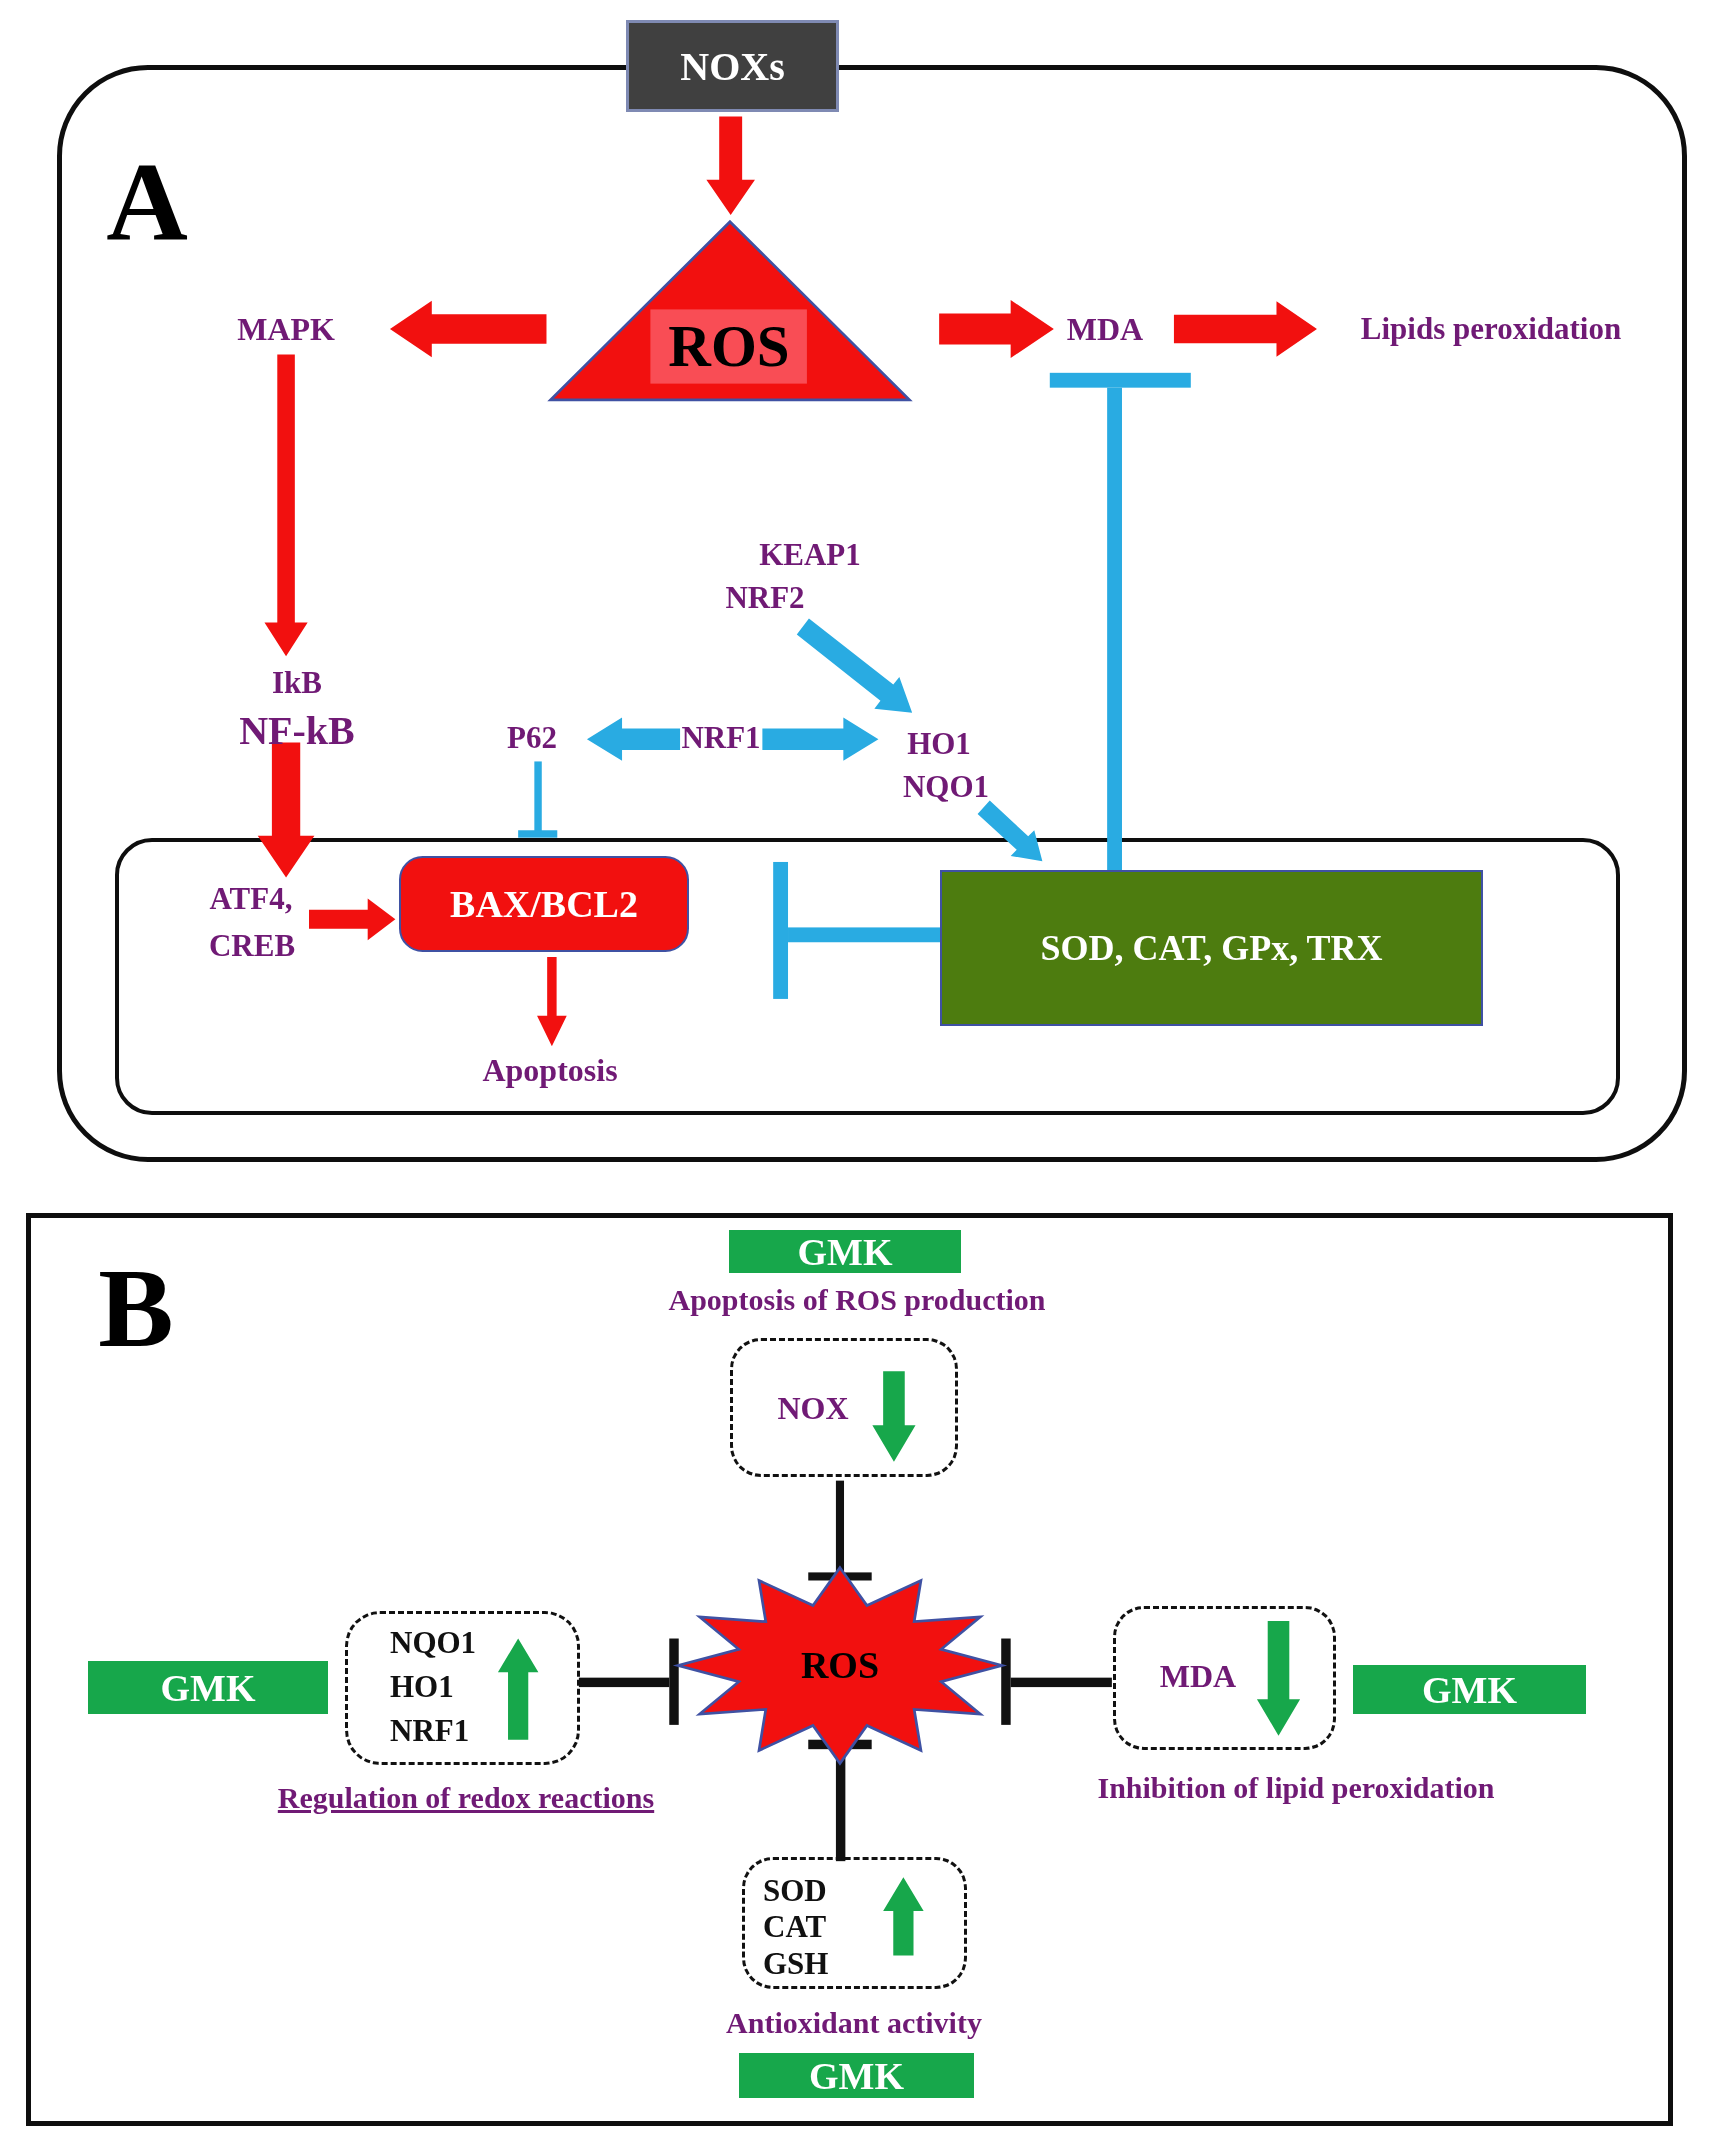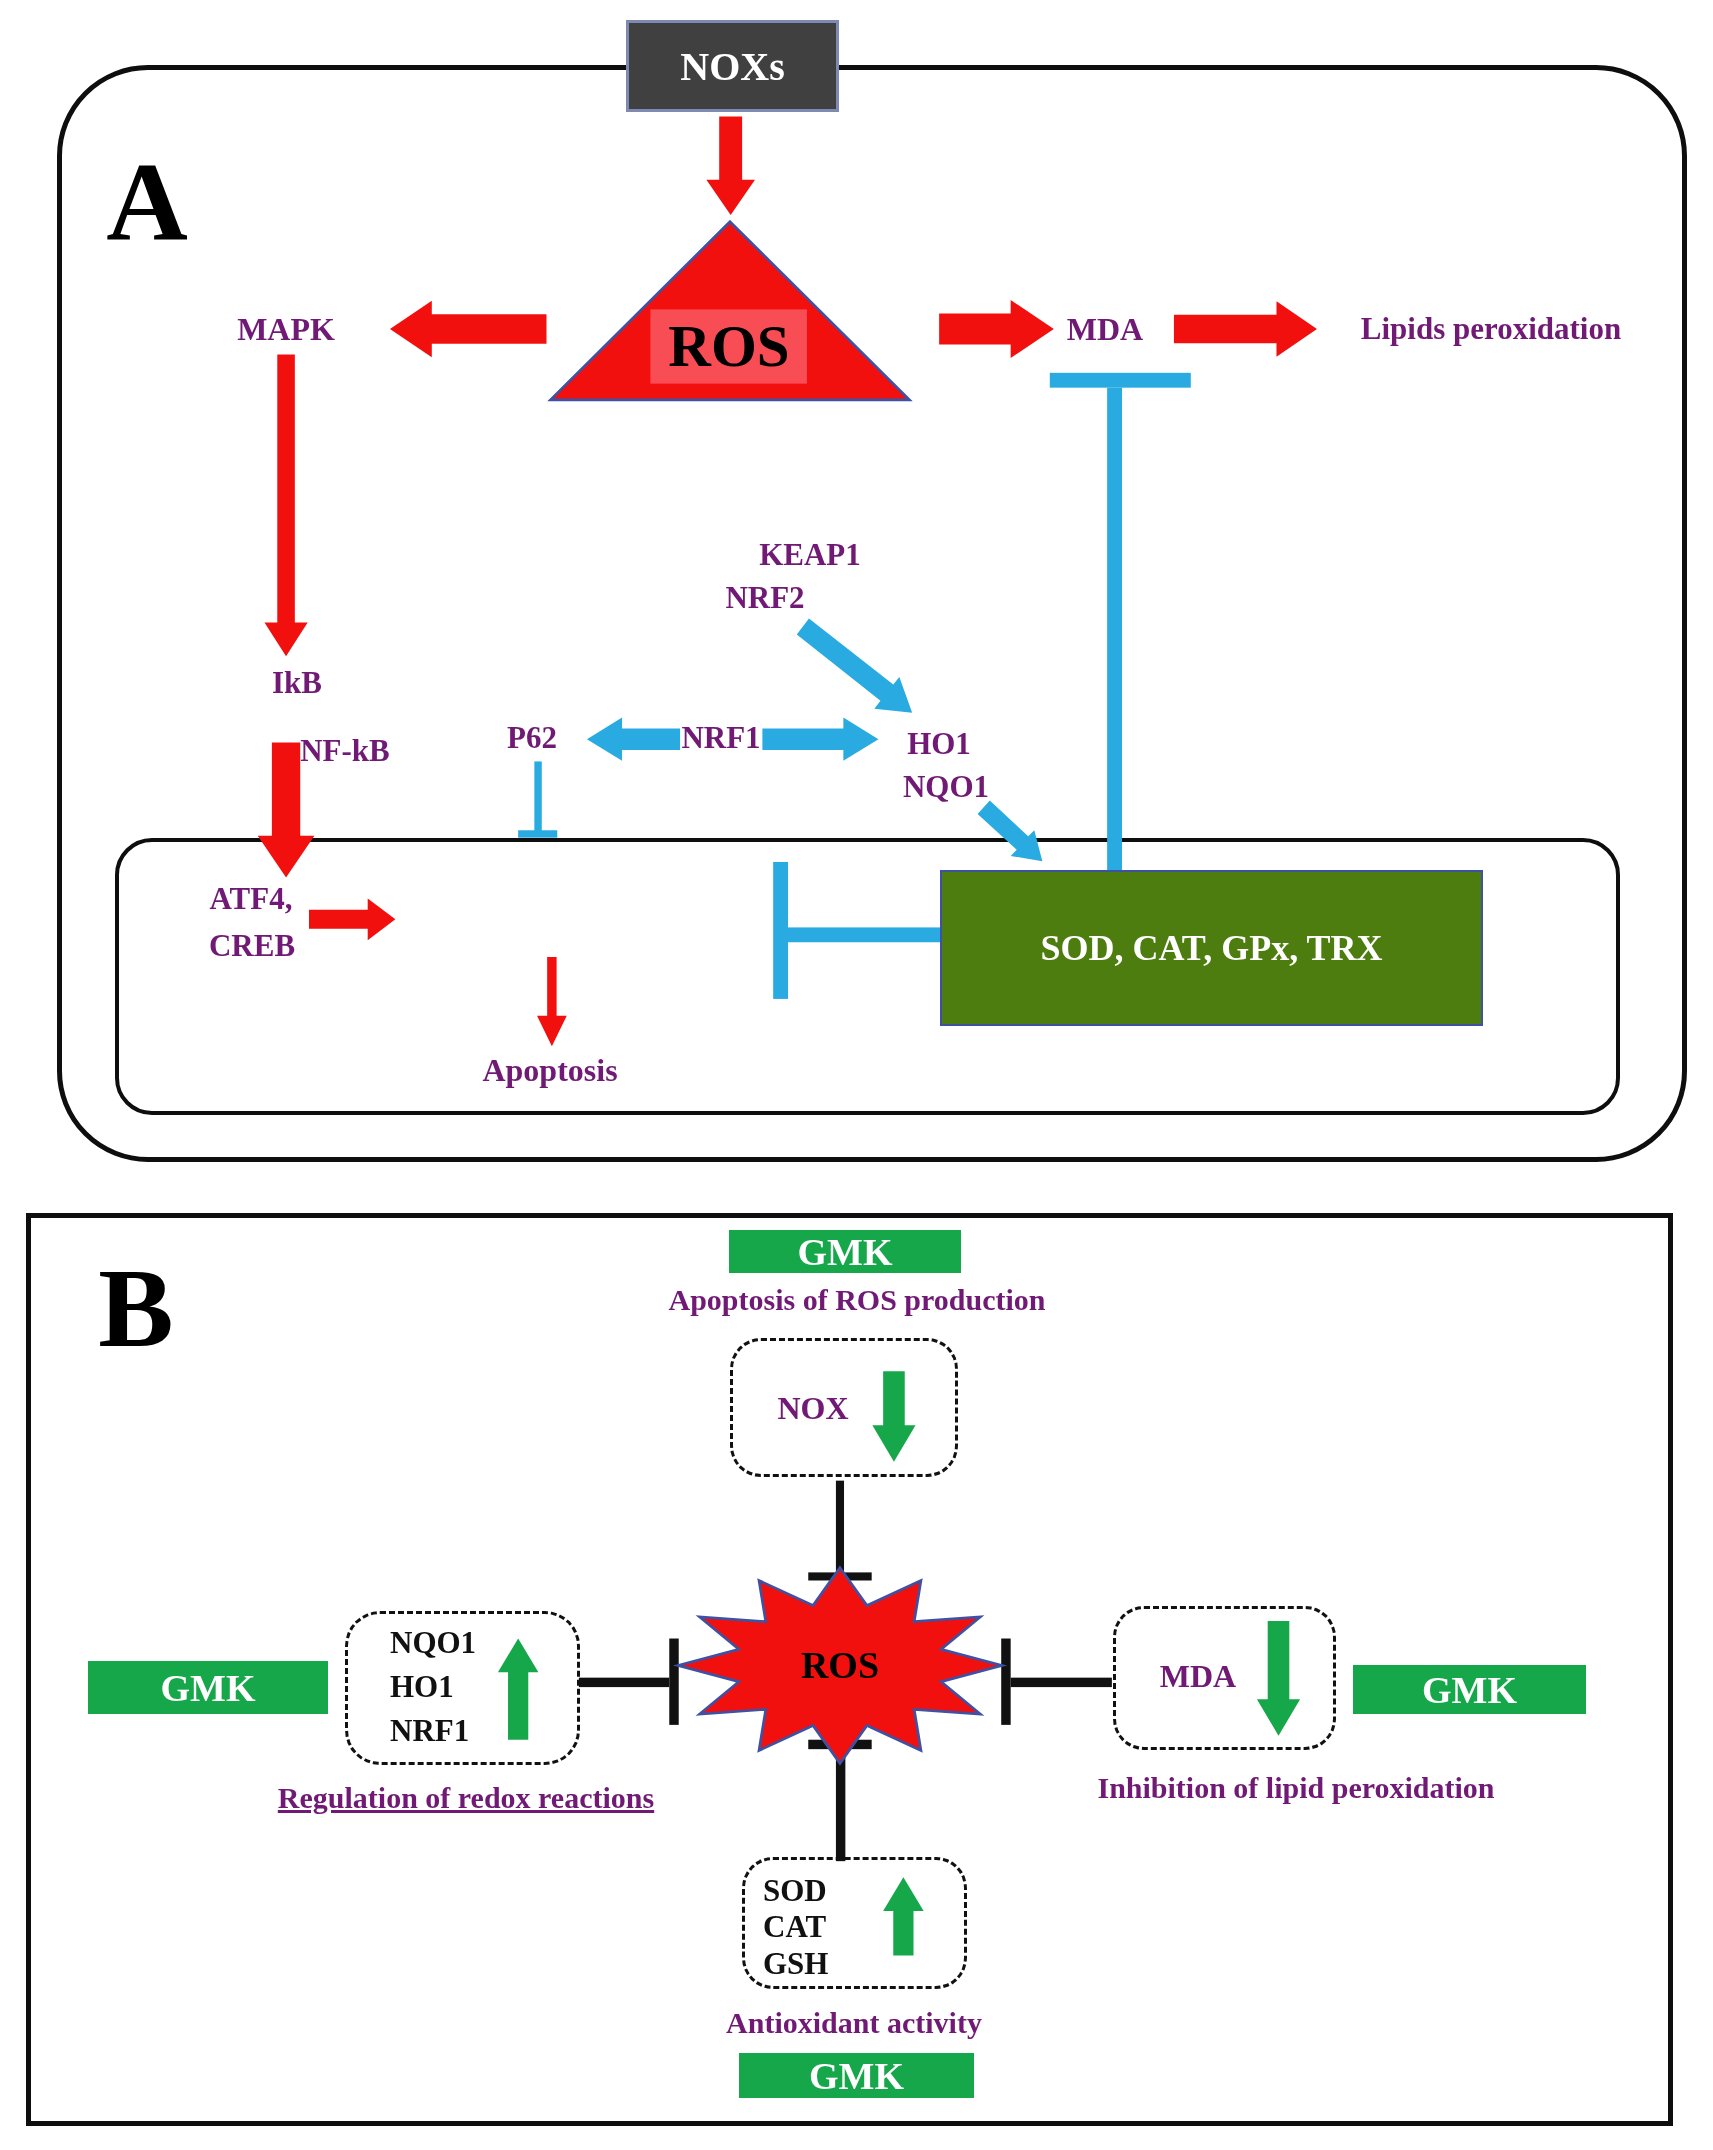--- a/index.html
+++ b/index.html
@@ -71,31 +71,34 @@
     <polygon fill="#17a74b" points="1324,2898 1354,2898 1354,2832 1369,2832 1339,2782 1309,2832 1324,2832"></polygon>
   </svg>
 
   <div class="panelletter" style="left:147px;top:202px;">A</div>
   <div class="panelletter" style="left:136px;top:1308px;">B</div>
 
   <div class="box" style="left:626px;top:20px;width:213px;height:92px;background:#404040;border:3.4px solid #7f8ab3;">
     <span class="boxtext" style="font-size:40px;">NOXs</span>
   </div>
 
+  <div class="box" style="left:399px;top:856px;width:290px;height:96px;background:#f2100f;border:2.7px solid #3f51a3;border-radius:23.6px;">
+    <span class="boxtext" style="font-size:38px;">BAX/BCL2</span>
+  </div>
 
   <div class="box" style="left:940px;top:870px;width:543px;height:156px;background:#4d7c0f;border:2.7px solid #3f51a3;">
     <span class="boxtext" style="font-size:36px;">SOD, CAT, GPx, TRX</span>
   </div>
 
   <div class="lbl" style="left:729px;top:346px;font-size:59px;color:#000;">ROS</div>
   <div class="lbl" style="left:286px;top:329px;font-size:32px;">MAPK</div>
   <div class="lbl" style="left:1105px;top:329px;font-size:32px;">MDA</div>
   <div class="lbl" style="left:1491px;top:329px;font-size:31px;">Lipids peroxidation</div>
   <div class="lbl" style="left:297px;top:683px;font-size:31px;">IkB</div>
-  <div class="lbl" style="left:297px;top:751px;font-size:31px;margin-left:48px;">NF-kB</div>
+  <div class="lbl" style="left:297px;top:730px;font-size:40px;">NF-kB</div>
   <div class="lbl" style="left:777px;top:555px;font-size:31px;margin-left:33px;">KEAP1</div>
   <div class="lbl" style="left:765px;top:598px;font-size:31px;">NRF2</div>
   <div class="lbl" style="left:532px;top:738px;font-size:31px;">P62</div>
   <div class="lbl" style="left:721px;top:738px;font-size:31px;">NRF1</div>
   <div class="lbl" style="left:939px;top:744px;font-size:31px;">HO1</div>
   <div class="lbl" style="left:946px;top:787px;font-size:31px;">NQO1</div>
   <div class="lbl" style="left:251px;top:899px;font-size:31px;">ATF4,</div>
   <div class="lbl" style="left:252px;top:946px;font-size:31px;">CREB</div>
   <div class="lbl" style="left:550px;top:1070px;font-size:32px;">Apoptosis</div>
 

